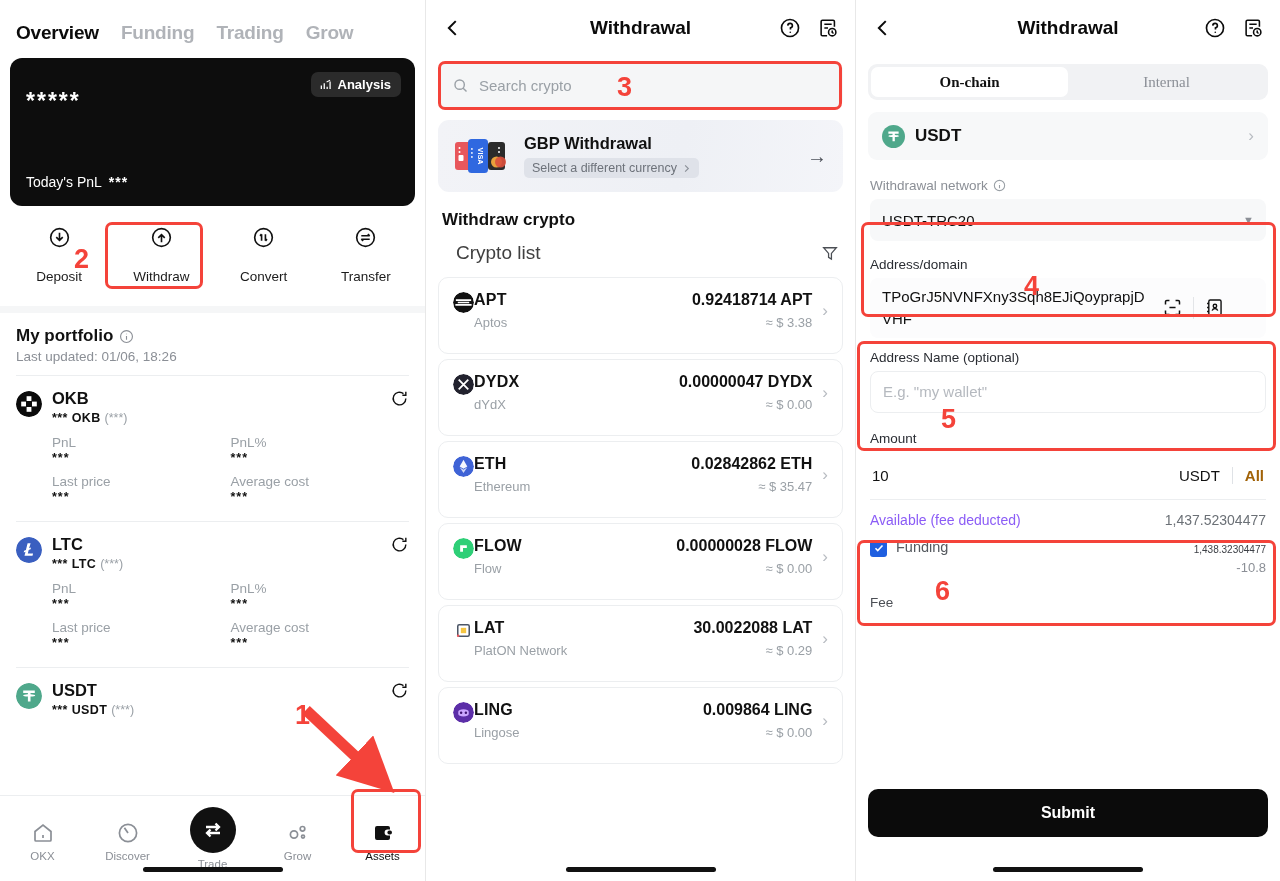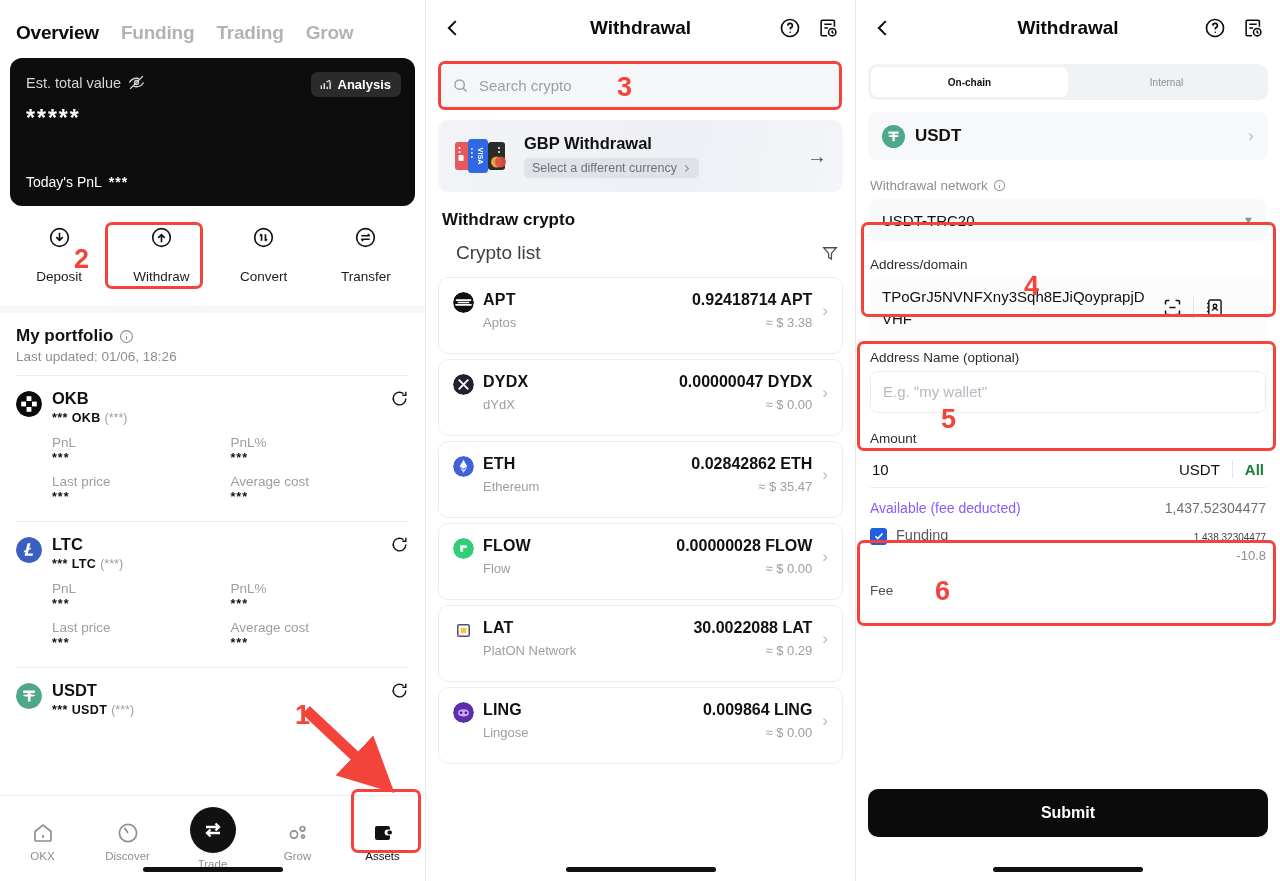--- a/index.html
+++ b/index.html
@@ -108,36 +108,36 @@
   .sec-title { font-size: 17px; font-weight: 700; color: #111; padding: 18px 16px 0 16px; }
   .list-head { display: flex; align-items: center; padding: 12px 16px 8px 16px; }
   .list-head span { font-size: 19px; color: #404040; margin-left: 14px; }
   .filter-ic { margin-left: auto; width: 18px; height: 18px; }
 
   .crypto-card {
     margin: 5px 12px; border: 1px solid #eceef0; border-radius: 10px;
     height: 77px; padding: 13px 14px 0 14px; display: flex; align-items: flex-start;
   }
   .cc-logo { width: 21px; height: 21px; border-radius: 50%; flex: none; margin-top: 1px; }
-  .cc-left { margin-left: 9px; }
+  .cc-left { }
   .cc-sym { font-size: 16px; font-weight: 700; color: #111; letter-spacing: .2px;}
   .cc-full { font-size: 13px; color: #9aa0a6; margin-top: 6px; }
   .cc-right { margin-left: auto; text-align: right; }
   .cc-amt { font-size: 16px; font-weight: 700; color: #111; }
   .cc-usd { font-size: 13px; color: #9aa0a6; margin-top: 6px; }
   .cc-chev { margin-left: 10px; margin-top: 10px; color: #b8bcc2; font-size: 17px; }
 
   
   .seg {
     margin: 8px 12px 0 12px; background: #f1f2f4; border-radius: 9px; height: 36px;
     display: flex; padding: 3px;
   }
   .seg-btn {
     flex: 1; display: flex; align-items: center; justify-content: center;
-    font-size: 10px; color: #8b8f96; border-radius: 7px;
+    font-size: 15px; color: #8b8f96; border-radius: 7px; font-family: Liberation Serif, serif;
   }
   .seg-btn.active { background: #fff; color: #111; font-weight: 700; }
   .coin-sel {
     margin: 12px 12px 0 12px; background: #f7f8f9; border-radius: 9px; height: 48px;
     display: flex; align-items: center; padding: 0 14px; gap: 10px;
   }
   .coin-sel .nm { font-size: 17px; font-weight: 700; color: #111; }
   .fld-label { font-size: 13.5px; color: #8b8f96; padding: 0 0 6px 0; display: flex; align-items: center; gap: 5px; }
   .fld-label-dark { font-size: 13.5px; color: #2a2d33; padding-bottom: 6px; }
   .sel-input {
@@ -149,28 +149,28 @@
     background: #fcfcfd; border-radius: 8px; min-height: 58px; display: flex; align-items: center;
     padding: 8px 10px 8px 12px; gap: 10px;
   }
   .addr-text { font-size: 15px; color: #111; line-height: 1.45; word-break: break-all; flex: 1; max-width: 270px;}
   .vline { width: 1px; height: 22px; background: #e3e5e8; }
   .name-input {
     border: 1px solid #eceef0; border-radius: 8px; height: 42px; display: flex; align-items: center;
     padding: 0 12px; font-size: 15px; color: #b5b9bf;
   }
   .amt-input {
-    height: 36px; display: flex; align-items: center; border-bottom: 1px solid #eceef0;
+    height: 48px; display: flex; align-items: center; border-bottom: 1px solid #eceef0;
     padding: 0 2px;
     justify-content: center;
   }
   .amt-val { font-size: 15px; color: #111; }
   .amt-unit { margin-left: auto; font-size: 15px; color: #111; }
   .amt-sep { width: 1px; height: 17px; background: #dfe2e6; margin: 0 12px; }
-  .amt-all { font-size: 15px; color: #15803d; font-weight: 600; }
+  .amt-all { font-size: 15px; color: #a16207; font-weight: 600; }
   .avail-row { display: flex; align-items: flex-start; padding-top: 12px; }
   .avail-lbl { font-size: 14px; color: #8b5cf6; }
   .avail-val { margin-left: auto; font-size: 14px; color: #6b7076; }
   .fund-row { display: flex; align-items: flex-start; padding-top: 11px; }
   .cbx { width: 17px; height: 17px; border-radius: 3px; background: #1f5fe0; display:flex; align-items:center; justify-content:center; flex:none; margin-top: 1px;}
   .fund-lbl { font-size: 14.5px; color: #55595f; margin-left: 9px; }
   .fund-right { margin-left: auto; text-align: right; }
   .fund-val { font-size: 10px; color: #3d4046; }
   .fund-sub { font-size: 13px; color: #8b8f96; margin-top: 3px; }
   .fee-lbl { font-size: 13.5px; color: #4b4f55; padding-top: 20px; }
@@ -193,28 +193,20 @@
   <div class="panel p1">
 
     <div class="tabs-top">
       <div class="tab-top active">Overview</div>
       <div class="tab-top">Funding</div>
       <div class="tab-top">Trading</div>
       <div class="tab-top">Grow</div>
     </div>
 
     <div class="balance-card">
-      <div class="bal-row1">
-        <span class="bal-label">Est. total value</span>
-        <svg class="eye-off" viewBox="0 0 24 24" fill="none" stroke="#d6d6d6" stroke-width="1.9">
-          <path d="M2 12s3.6-6 10-6c1.4 0 2.7.3 3.8.8M22 12s-3.6 6-10 6c-1.5 0-2.8-.3-4-.9"></path>
-          <circle cx="12" cy="12" r="2.8"></circle>
-            <path d="M3 21L21 3"></path>
-        </svg>
-      </div>
       <div class="analysis-btn">
         <svg width="14" height="14" viewBox="0 0 24 24" fill="none" stroke="#fff" stroke-width="2.2">
           <path d="M4 19V13M9 19V9M14 19v-4M19 19V6"></path>
             <path d="M13 7l6-3" stroke-width="1.8"></path>
         </svg>
         <span>Analysis</span>
       </div>
       <div class="bal-value">*****</div>
       <div class="pnl-row">
         <span>Today's PnL</span>

